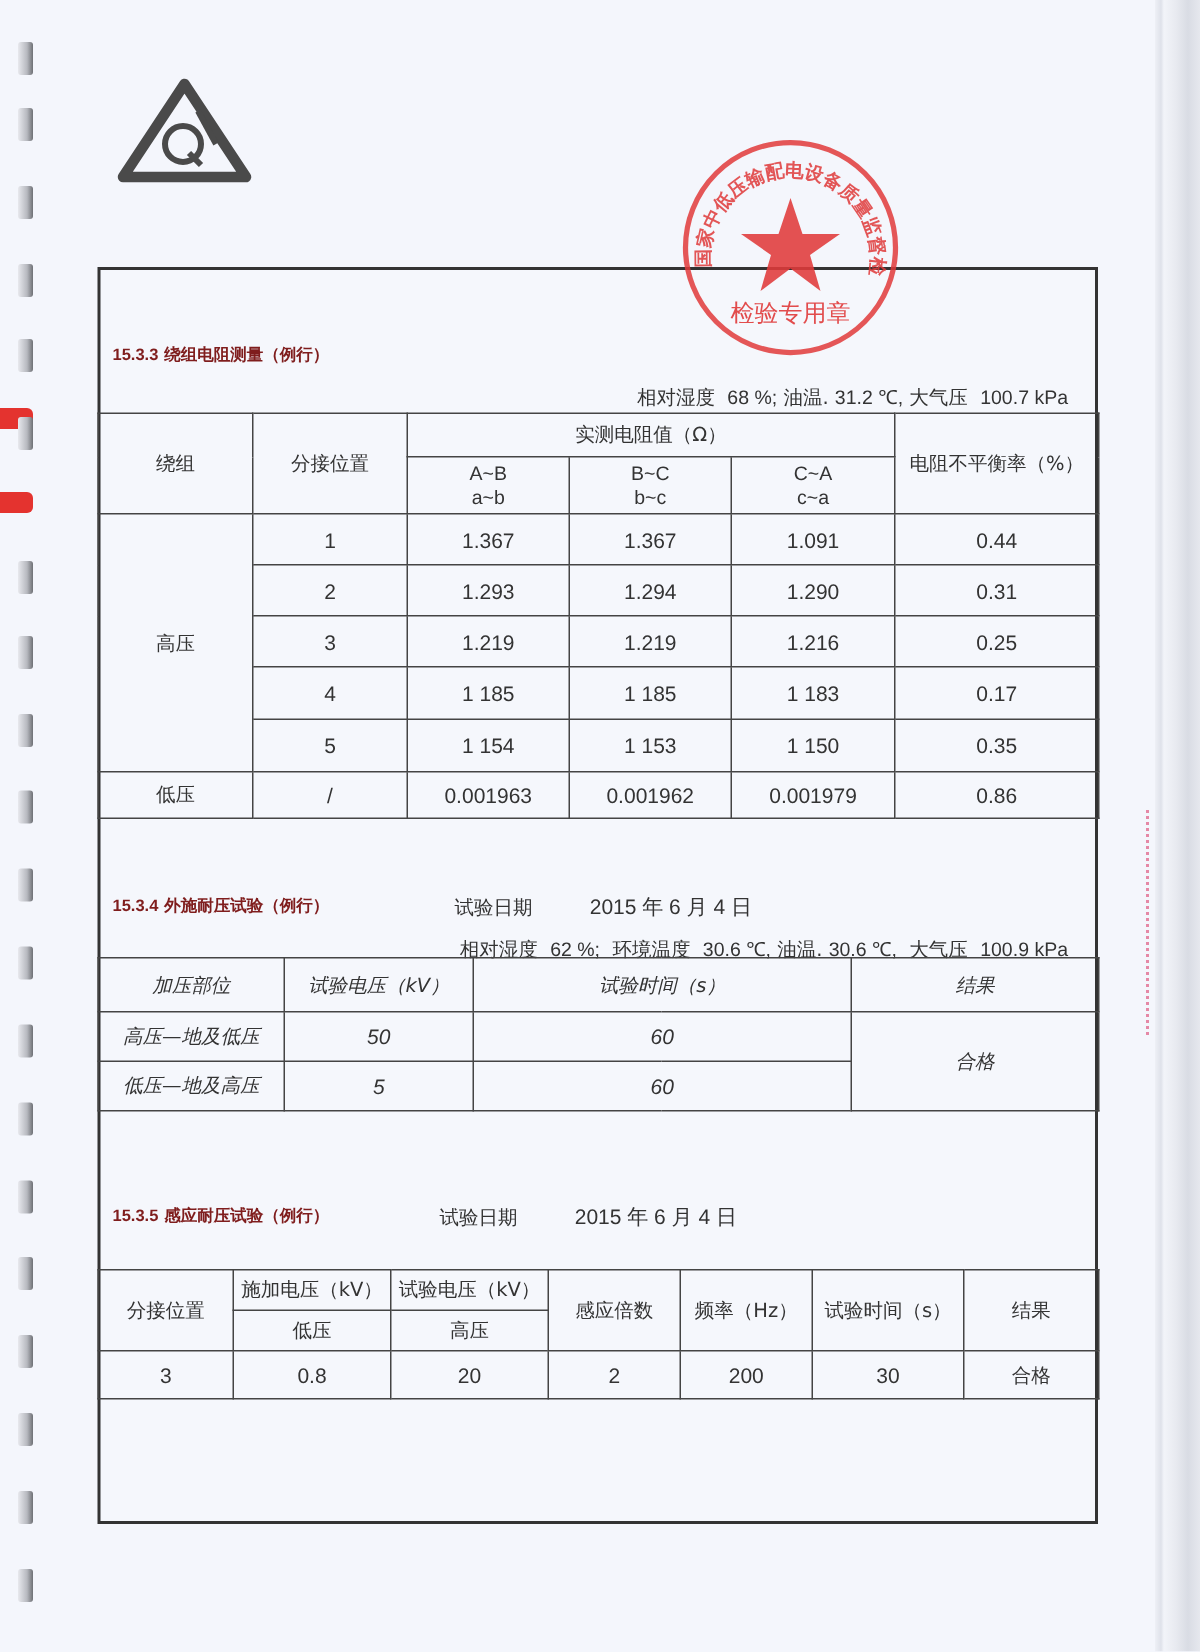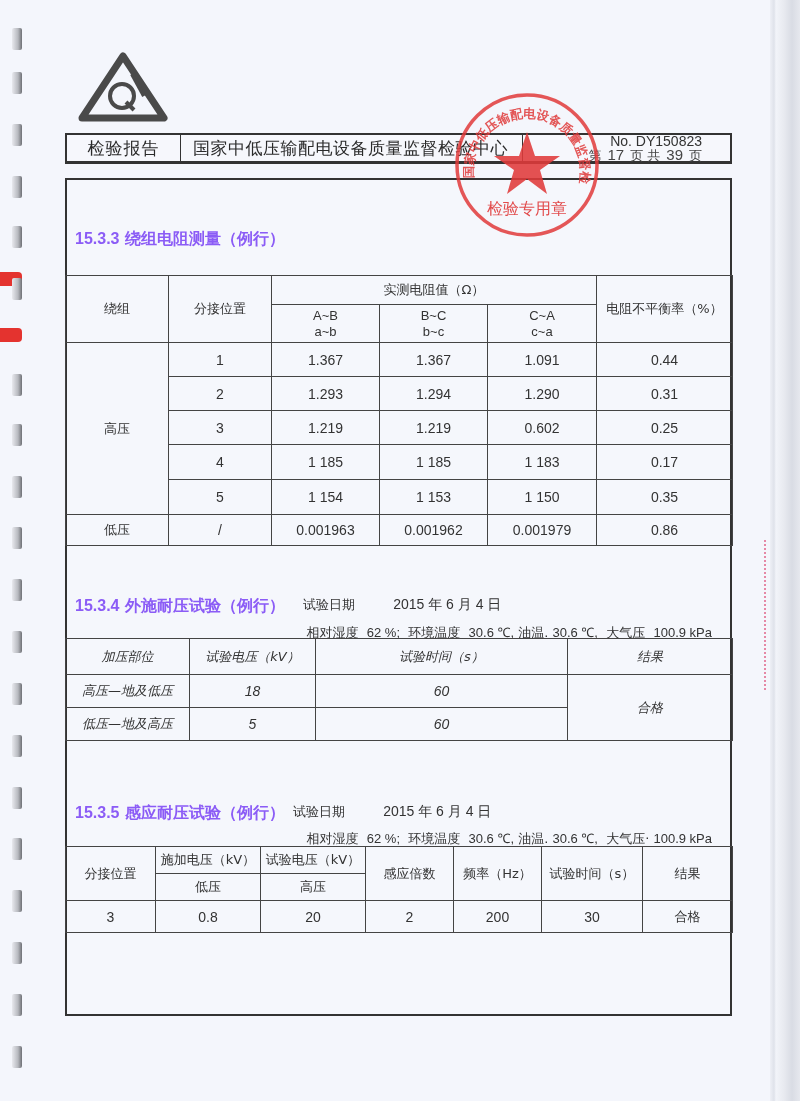--- a/index.html
+++ b/index.html
@@ -27,21 +27,21 @@
   .hb-1 { width: 114px; justify-content: center; font-size: 17px; letter-spacing: 1px; }
   .hb-2 { width: 342px; padding-left: 12px; font-size: 17px; letter-spacing: 0.5px; }
   .hb-3 { flex: 1; border-right: none; flex-direction: column; align-items: flex-end; justify-content: center; padding-right: 28px; line-height: 14px; }
   .hb-no { font-family: "Liberation Sans", sans-serif; font-size: 14px; color: #333; }
   .hb-page { font-size: 13px; color: #444; }
   .hb-page .n { font-family: "Liberation Sans", sans-serif; font-size: 15px; margin: 0 6px; }
 
   .main-box { position: absolute; left: 65px; top: 178px; width: 667px; height: 838px;
     border: 2px solid #333; background: #f5f7fc; }
 
-  .sec-title { position: absolute; font-size: 16px; font-weight: bold; color: #8b5cf6; }
+  .sec-title { position: absolute; font-size: 11px; font-weight: bold; color: #7f1d1d; }
   .sec-title .num { font-family: "Liberation Sans", sans-serif; }
   .sec-date { position: absolute; font-size: 13px; color: #333; }
   .sec-date .lbl { margin-right: 34px; }
   .sec-date .val { font-family: "Liberation Sans", sans-serif; font-size: 14px; }
   .sec-env { position: absolute; right: 18px; font-size: 13px; color: #333; white-space: nowrap; }
   .sec-env .v { font-family: "Liberation Sans", sans-serif; font-size: 13px; }
 
   table.grid { position: absolute; left: -2px; width: 667px; border-collapse: collapse; table-layout: fixed; }
   table.grid td { border: 1.2px solid #444; text-align: center; vertical-align: middle;
     font-size: 13px; color: #333; }
@@ -81,36 +81,34 @@
   <div class="right-edge"></div>
   <div class="stamp-mark"></div>
 
   <svg class="logo" viewBox="0 0 90 70">
     <path d="M45 4 L86 66 L4 66 Z" fill="none" stroke="#4a4a4a" stroke-width="7" stroke-linejoin="round"></path>
     <circle cx="44" cy="44" r="12" fill="none" stroke="#4a4a4a" stroke-width="4"></circle>
     <line x1="48" y1="50" x2="56" y2="58" stroke="#4a4a4a" stroke-width="4"></line>
     <line x1="54" y1="22" x2="66" y2="44" stroke="#4a4a4a" stroke-width="4"></line>
   </svg>
 
-  <div class="header-box">
-    <div class="hb-cell hb-1">检验报告</div>
-    <div class="hb-cell hb-2">国家中低压输配电设备质量监督检验中心</div>
-    <div class="hb-cell hb-3">
-      <div class="hb-no">No. DY150823</div>
-      <div class="hb-page">
-        <span>第</span><span class="n">17</span><span>页  共</span><span class="n">39</span><span>页</span>
-      </div>
-    </div>
-  </div>
 
   <div class="main-box">
 
     <div class="sec-title" style="left:8px; top:49px;">
       <span class="num">15.3.3</span>
       <span>绕组电阻测量（例行）</span>
+    </div>
+    <div class="sec-env" style="top:75px;">
+      <span>相对湿度</span>&nbsp;
+      <span class="v">68 %;</span>
+      <span>油温.</span>
+      <span class="v">31.2 ℃,</span>
+      <span>大气压</span>&nbsp;
+      <span class="v">100.7 kPa</span>
     </div>
 
     <table class="grid" style="top:95px;">
       <colgroup>
         <col style="width:103px">
           <col style="width:103px">
           <col style="width:108px">
           <col style="width:108px">
           <col style="width:109px">
           <col style="width:136px">
@@ -148,21 +146,21 @@
         <td class="num">2</td>
         <td class="num">1.293</td>
         <td class="num">1.294</td>
         <td class="num">1.290</td>
         <td class="num">0.31</td>
       </tr>
       <tr style="height:34px">
         <td class="num">3</td>
         <td class="num">1.219</td>
         <td class="num">1.219</td>
-        <td class="num">0.602</td>
+        <td class="num">1.216</td>
         <td class="num">0.25</td>
       </tr>
       <tr style="height:35px">
         <td class="num">4</td>
         <td class="num">1 185</td>
         <td class="num">1 185</td>
         <td class="num">1 183</td>
         <td class="num">0.17</td>
       </tr>
       <tr style="height:35px">
@@ -212,49 +210,39 @@
       </colgroup>
       <tbody>
           <tr style="height:36px">
         <td>加压部位</td>
         <td colspan="1">试验电压（kV）</td>
         <td colspan="2" style="text-align:center; padding-left:0">试验时间（s）</td>
         <td>结果</td>
       </tr>
       <tr style="height:33px">
         <td>高压—地及低压</td>
-        <td class="num">18</td>
+        <td class="num">50</td>
         <td colspan="2" class="num">60</td>
         <td rowspan="2">合格</td>
       </tr>
       <tr style="height:33px">
         <td>低压—地及高压</td>
         <td class="num">5</td>
         <td colspan="2" class="num">60</td>
       </tr>
     </tbody>
       </table>
 
     <div class="sec-title" style="left:8px; top:623px;">
       <span class="num">15.3.5</span>
       <span>感应耐压试验（例行）</span>
     </div>
     <div class="sec-date" style="left:226px; top:623px;">
       <span class="lbl">试验日期</span>
       <span class="val">2015 年 6 月 4 日</span>
-    </div>
-    <div class="sec-env" style="top:649px;">
-      <span>相对湿度</span>&nbsp;
-      <span class="v">62 %;</span>&nbsp;
-      <span>环境温度</span>&nbsp;
-      <span class="v">30.6 ℃,</span>
-      <span>油温.</span>
-      <span class="v">30.6 ℃,</span>&nbsp;
-      <span>大气压·</span>
-      <span class="v">100.9 kPa</span>
     </div>
 
     <table class="grid" style="top:666px;">
       <colgroup>
         <col style="width:90px">
           <col style="width:105px">
           <col style="width:105px">
           <col style="width:88px">
           <col style="width:88px">
           <col style="width:101px">

